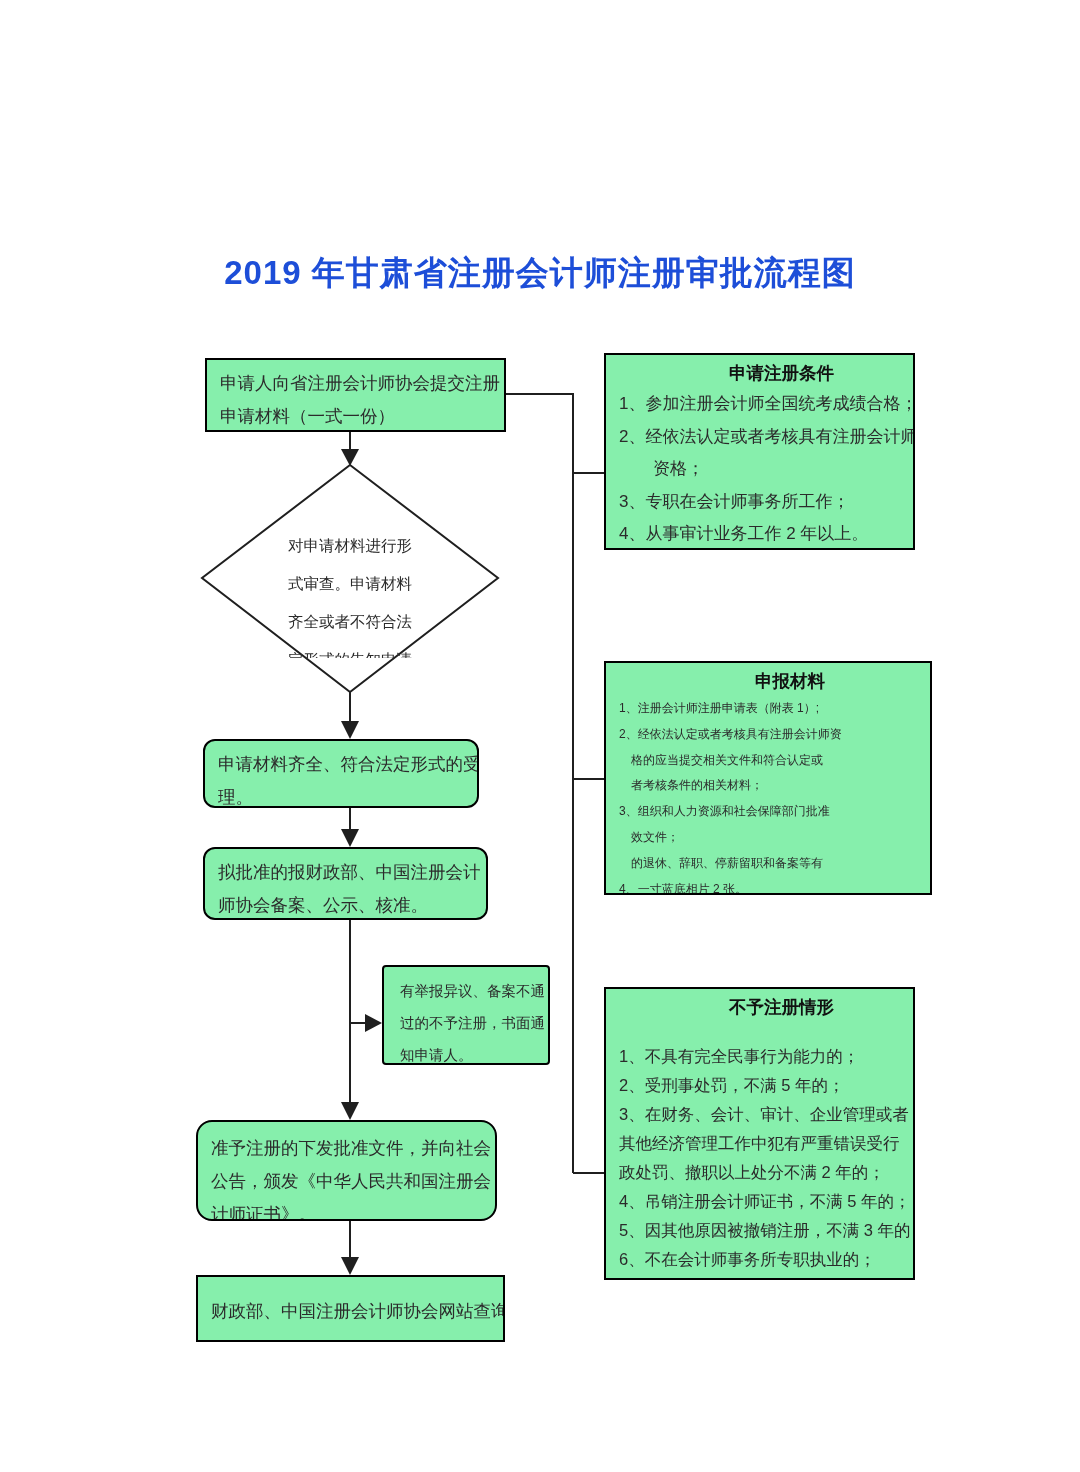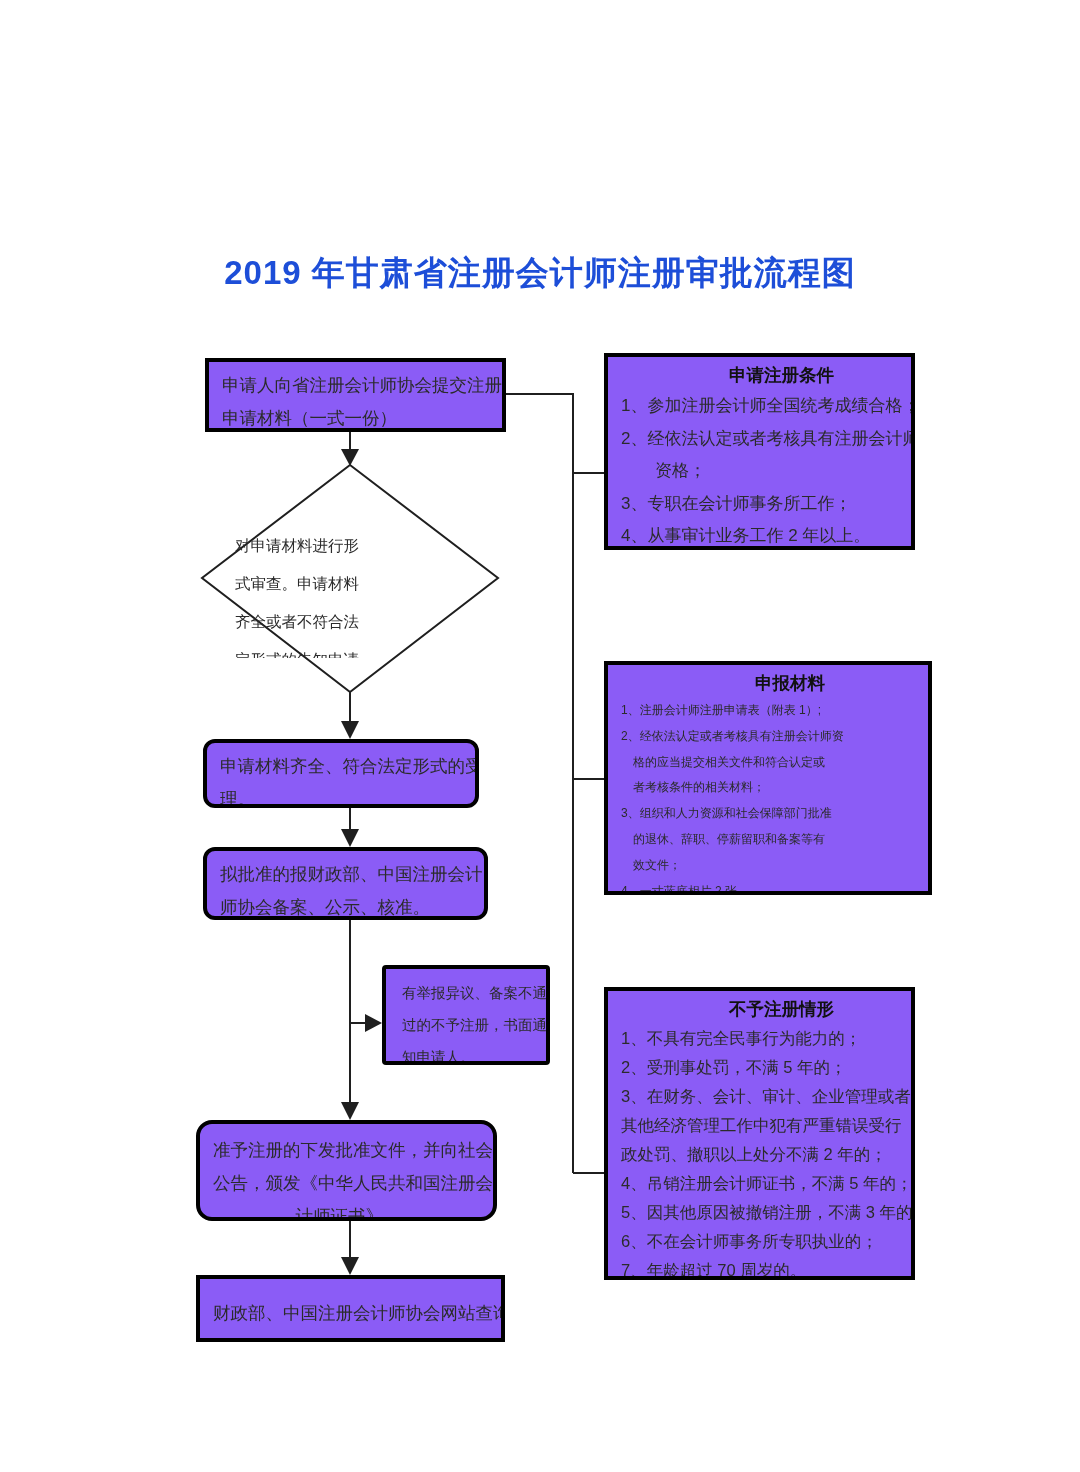--- a/index.html
+++ b/index.html
@@ -1,36 +1,36 @@
 <!DOCTYPE html>
 <html><head>
 <meta charset="utf-8">
 <style>
   html,body{margin:0;padding:0;background:#ffffff;}
   .page{position:relative;width:1080px;height:1472px;background:#ffffff;overflow:hidden;
         font-family:"Liberation Sans","DejaVu Sans",sans-serif;color:#222;}
   .page-title{position:absolute;top:251px;left:0;width:1080px;text-align:center;
         font-size:33px;font-weight:bold;letter-spacing:1px;color:#1d4ed8;}
   .lines-layer{position:absolute;left:0;top:0;width:1080px;height:1472px;}
-  .box{position:absolute;border:4px solid #000000;background:#8b5cf6;box-sizing:border-box;overflow:hidden;}
+  .box{position:absolute;border:2px solid #000000;background:#86efac;box-sizing:border-box;overflow:hidden;}
   .rounded12{border-radius:12px;}
   .rounded16{border-radius:16px;}
   .rounded18{border-radius:4px;}
   .txt{padding:7px 10px 0 13px;font-size:17.5px;line-height:33px;color:#2b2b2b;}
   .txt .ln,.panel-body .ln,.diamond-text .ln{white-space:pre;}
   .center-v .txt{padding-top:18px;}
   .side .txt{padding:8px 8px 0 16px;font-size:14.5px;line-height:32px;}
-  .cert .txt{padding-top:10px;text-align:center;}
+  .cert .txt{padding-top:10px;}
   .diamond-text{position:absolute;left:235px;top:527px;width:230px;height:131px;overflow:hidden;
-        font-size:15.5px;line-height:38px;color:#2b2b2b;}
+        text-align:center;font-size:15.5px;line-height:38px;color:#2b2b2b;}
   .panel-title{padding-top:6px;text-align:center;font-size:17.5px;font-weight:bold;color:#111;margin-left:44px;}
   .panel-body{padding:3px 6px 0 13px;color:#2b2b2b;}
   .panel-body.lh33{font-size:17px;line-height:32.5px;}
   .panel-body.lh26{font-size:12px;line-height:25.8px;}
-  .panel-body.lh29{font-size:16.5px;line-height:29px;}
+  .panel-body.lh29{font-size:16.5px;line-height:29px;margin-top:20px;}
   svg line,svg polyline{stroke:#1f1f1f;stroke-width:2;fill:none;}
   svg polygon.head{fill:#1f1f1f;stroke:none;}
   svg polygon.diamond{fill:#ffffff;stroke:#1f1f1f;stroke-width:2;}
 </style>
 </head>
 <body>
 
 <div class="page">
 
   <div class="page-title">2019 年甘肃省注册会计师注册审批流程图</div>
@@ -125,22 +125,22 @@
   </div>
 
   <div class="box" style="left:604px;top:661px;width:328px;height:234px">
     <div class="panel-title">申报材料</div>
     <div class="panel-body lh26">
         <div class="ln">1、注册会计师注册申请表（附表 1）;</div>
         <div class="ln">2、经依法认定或者考核具有注册会计师资</div>
         <div class="ln">　格的应当提交相关文件和符合认定或</div>
         <div class="ln">　者考核条件的相关材料；</div>
         <div class="ln">3、组织和人力资源和社会保障部门批准</div>
+        <div class="ln">　效文件；</div>
         <div class="ln">　的退休、辞职、停薪留职和备案等有</div>
-        <div class="ln">　效文件；</div>
         <div class="ln">4、一寸蓝底相片 2 张。</div>
       </div>
   </div>
 
   <div class="box" style="left:604px;top:987px;width:311px;height:293px">
     <div class="panel-title">不予注册情形</div>
     <div class="panel-body lh29">
         <div class="ln">1、不具有完全民事行为能力的；</div>
         <div class="ln">2、受刑事处罚，不满 5 年的；</div>
         <div class="ln">3、在财务、会计、审计、企业管理或者</div>

